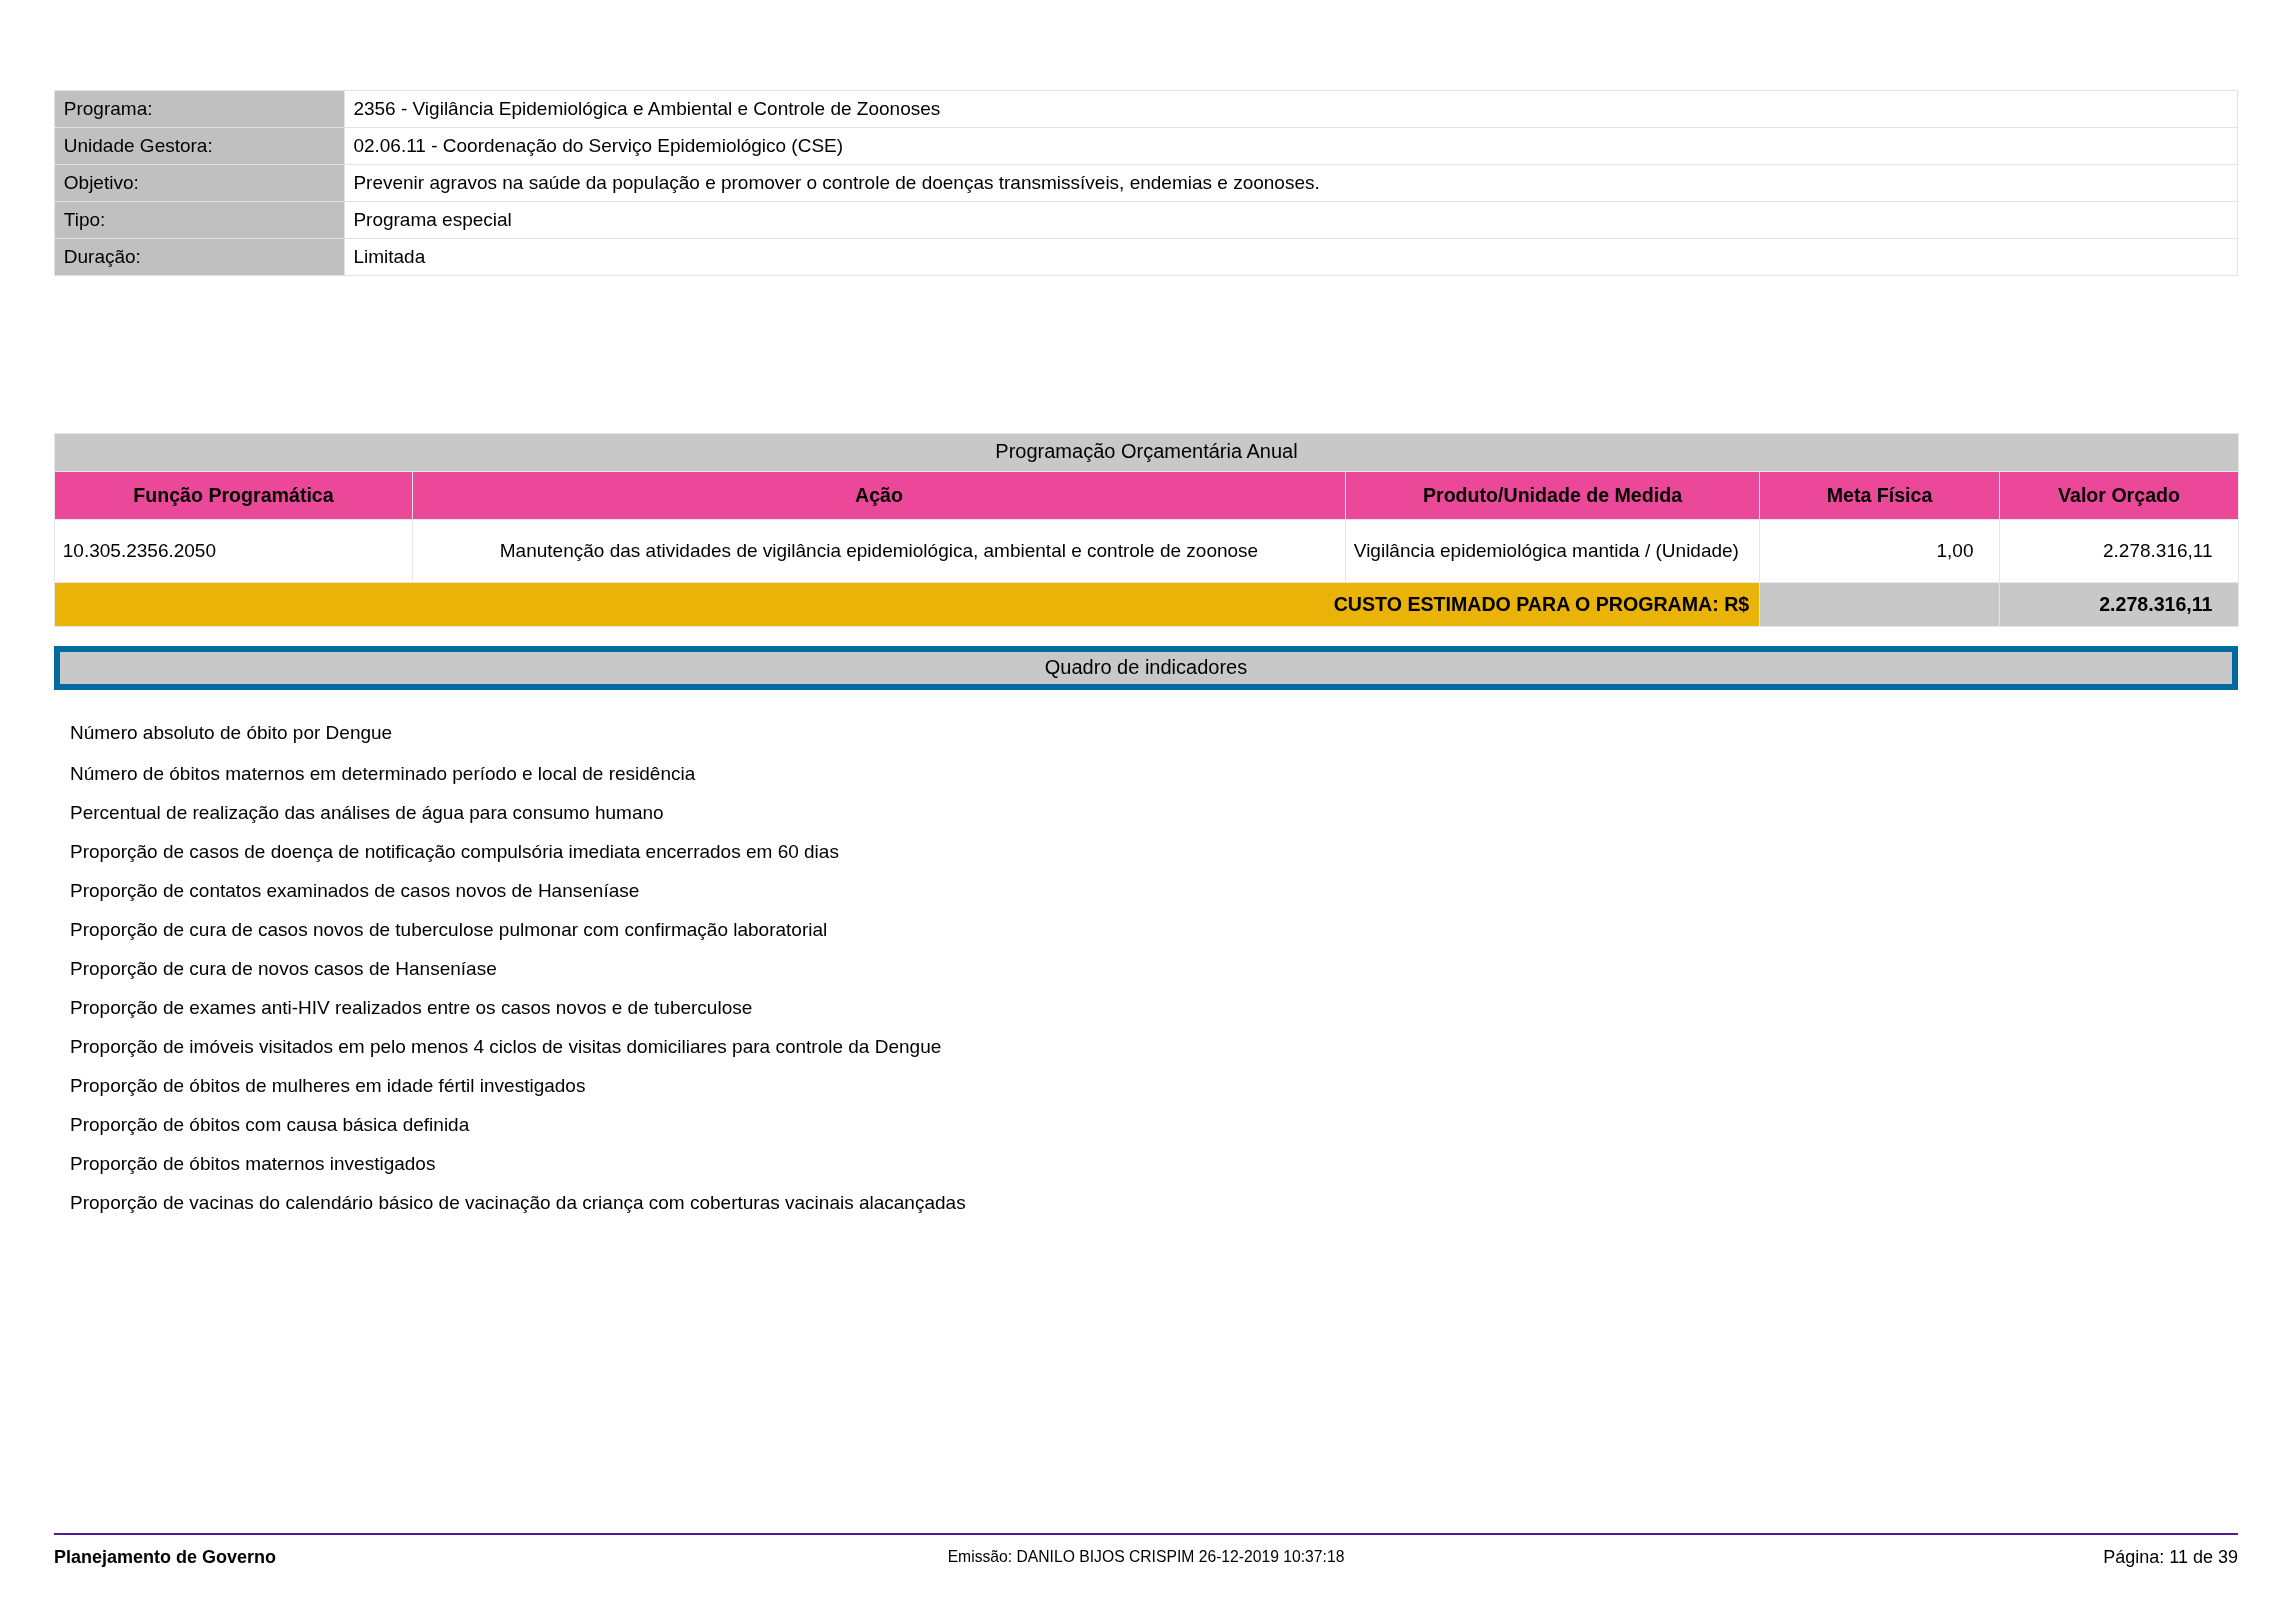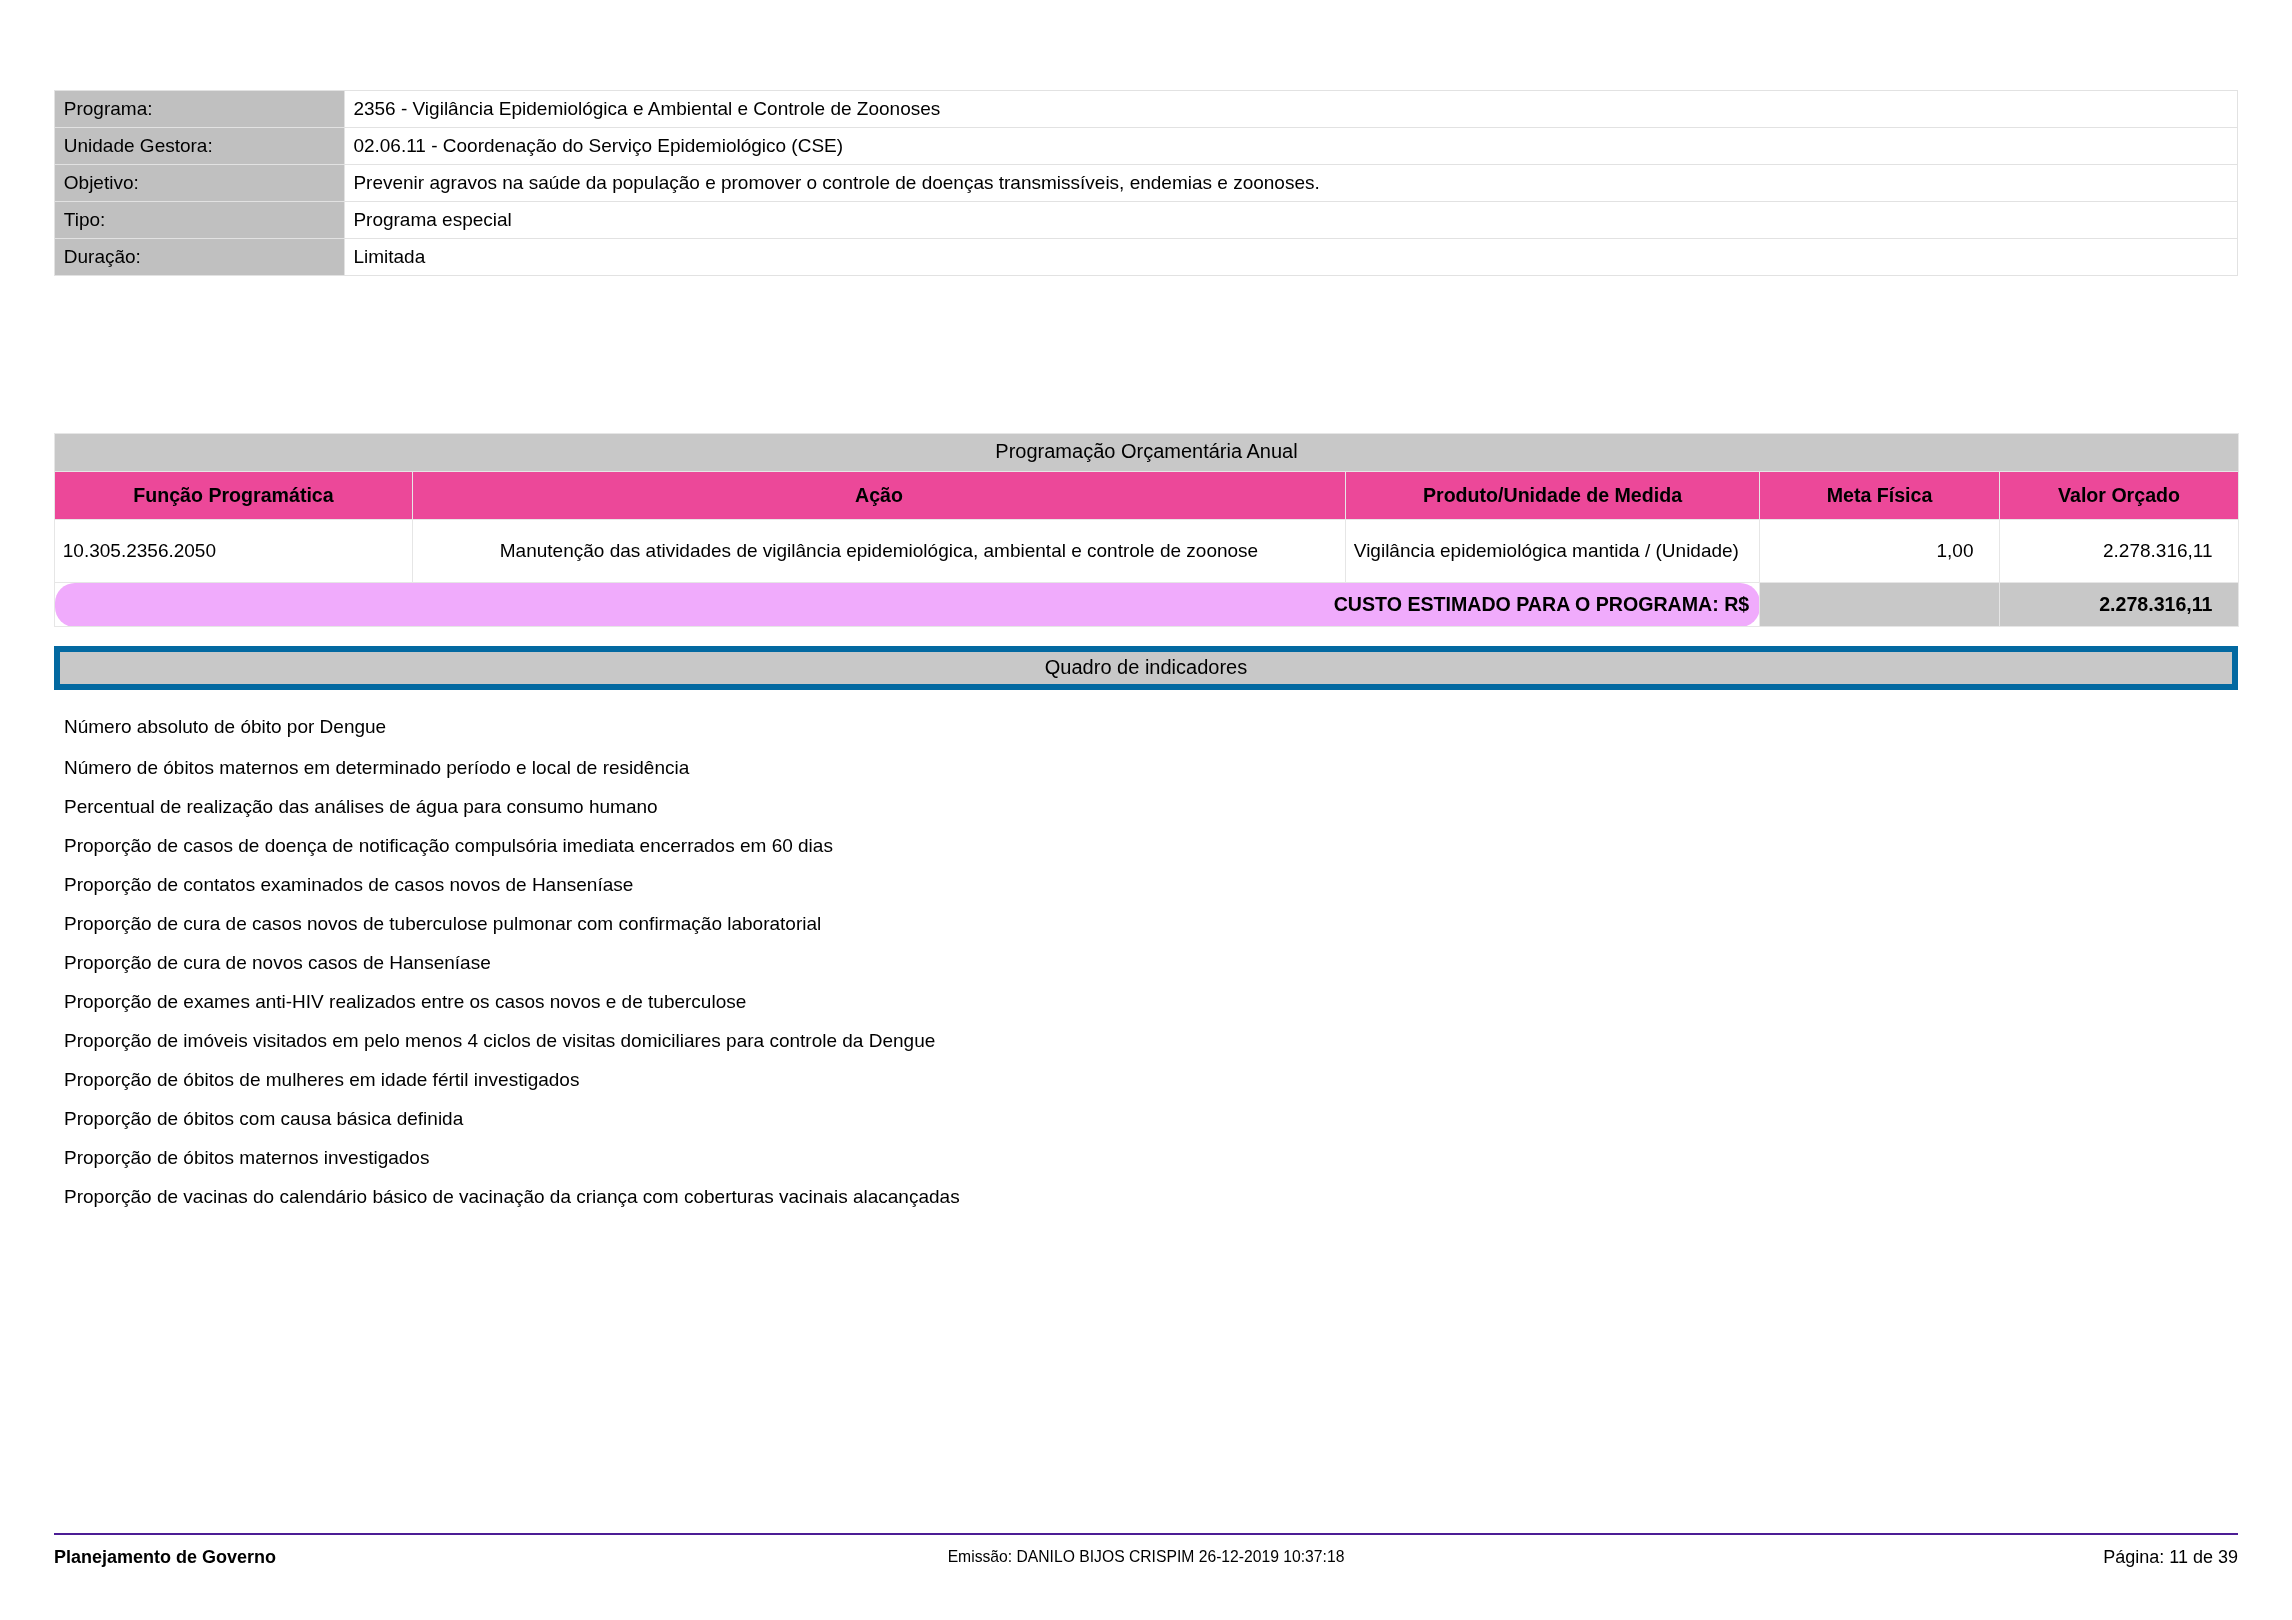--- a/index.html
+++ b/index.html
@@ -80,27 +80,26 @@
     padding: 3.9px 5.9px;
   }
   .budget-table td.data {
     background: #ffffff;
     height: 53px;
     vertical-align: middle;
   }
   .budget-table td.data.center { text-align: center; }
   .budget-table td.data.right  { text-align: right; padding-right: 25.5px; }
   .budget-table td.total-label {
-    background: #f0abfc;
+    background: #eab308;
     text-align: right;
     font-weight: bold;
     font-size: 19.6px;
     height: 33px;
     padding-right: 9.8px;
-    border-radius: 20px;
   }
   .budget-table td.total-gap {
     background: #c8c8c8;
   }
   .budget-table td.total-value {
     background: #c8c8c8;
     text-align: right;
     font-weight: bold;
     font-size: 19.6px;
     padding-right: 25.5px;
@@ -114,21 +113,21 @@
     width: 2184px;
   }
   .ind-banner {
     background: #c8c8c8;
     border: 6px solid #0369a1;
     text-align: center;
     font-size: 20px;
     padding: 3.9px 0 4.9px 0;
   }
   .ind-list {
-    margin: 10px;
+    margin: 16px;
     padding: 0;
     list-style: none;
   }
   .ind-list li {
     font-size: 19px;
     line-height: 1;
     padding: 0;
     margin: 0;
     height: 39px;
     display: flex;

